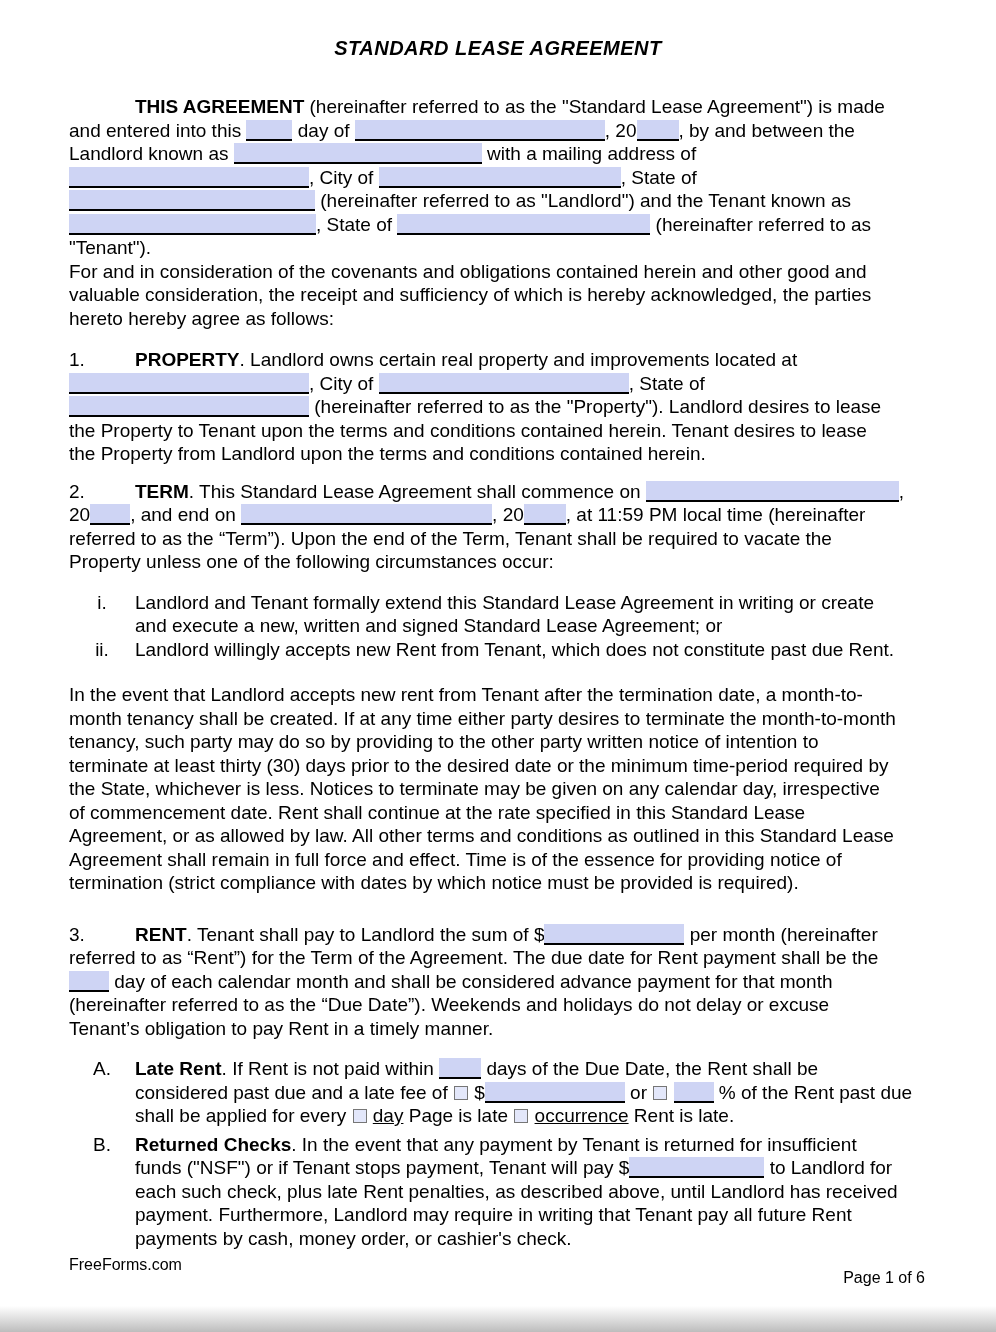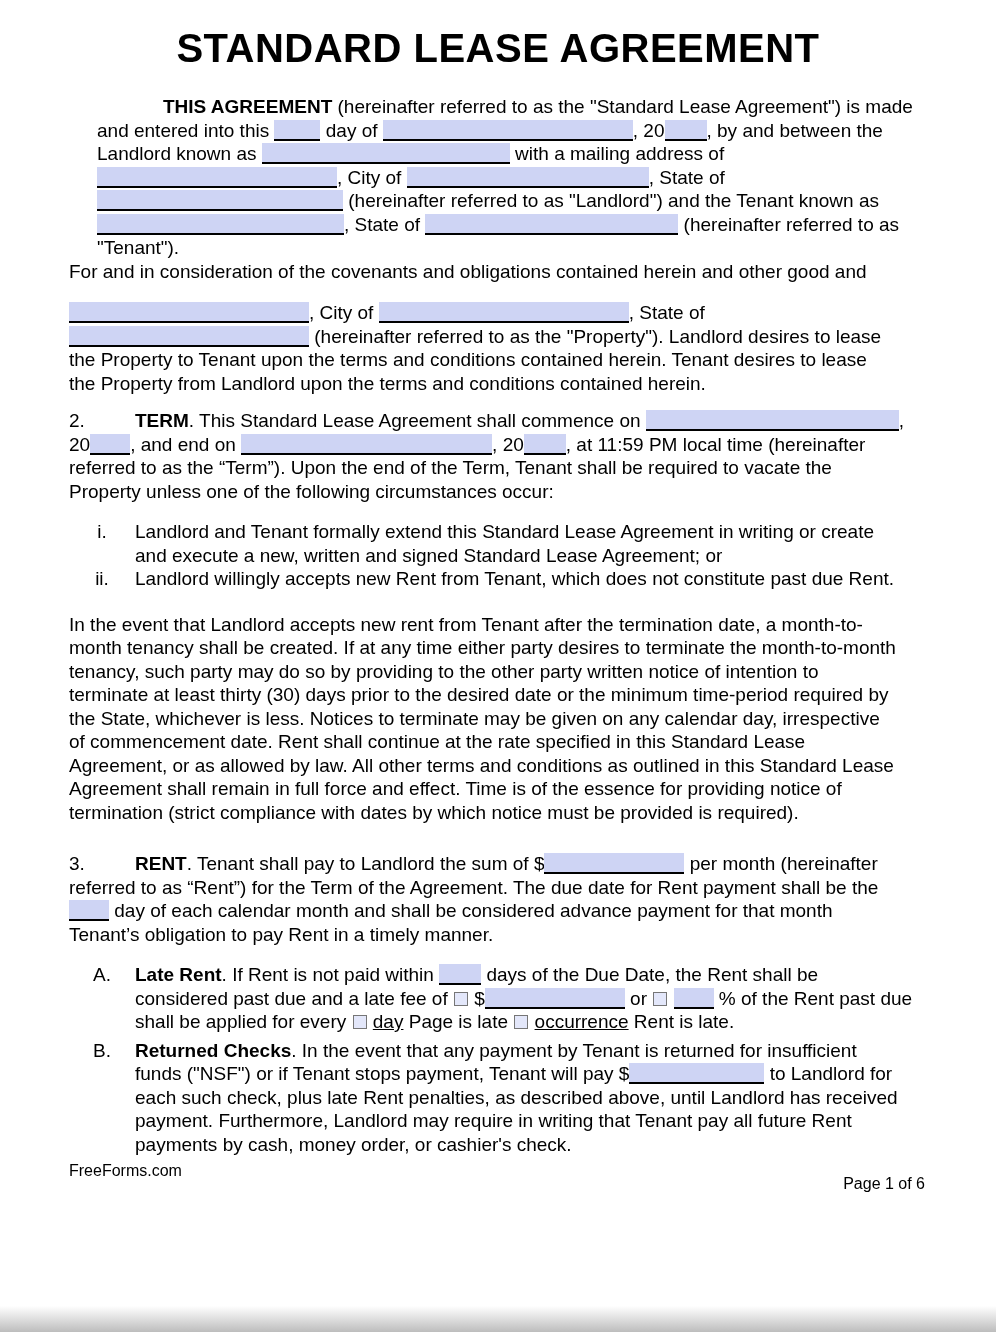--- a/index.html
+++ b/index.html
@@ -7,24 +7,25 @@
     position:relative;
     width:996px;height:1332px;
     background:#ffffff;
     font-family:"Liberation Sans", sans-serif;
     color:#000;
     overflow:hidden;
   }
   .doc-title{
     margin:30px 0 0 0;
     text-align:center;
-    font-size:40px;
+    font-size:20px;
     line-height:36px;
     font-weight:bold;
     letter-spacing:0.5px;
+    font-style:italic;
   }
   .body-col{padding:0 0 0 69px;}
   .block{margin:0;}
   .line{
     white-space:nowrap;
     height:23.5px;
     line-height:23.5px;
     font-size:19px;
   }
   .b{font-weight:bold;}
@@ -41,21 +42,21 @@
   }
   .cb{
     display:inline-block;
     width:12px;height:12px;
     background:#e3e7fa;
     border:1px solid #767676;
     vertical-align:-1px;
     margin:0 1px;
   }
   
-  #blk-intro{margin-top:29px;margin-left:28px;}
+  #blk-intro{margin-top:29px;}
   #blk-consideration{}
   #blk-property{margin-top:18px;}
   #blk-term{margin-top:14px;}
   #blk-term-list{margin-top:17px;}
   #blk-month-to-month{margin-top:22px;}
   #blk-rent{margin-top:28px;}
   #blk-late-rent{margin-top:17px;}
   #blk-returned-checks{margin-top:5px;}
   .footer{
     margin-top:6px;
@@ -85,22 +86,25 @@
         <div class="line"><span class="sp" style="width: 66px;"></span><span class="b">THIS AGREEMENT</span><span> (hereinafter referred to as the "Standard Lease Agreement") is made</span></div>
         <div class="line"><span>and entered into this </span><span class="fld" style="width: 46px;"></span><span> day of </span><span class="fld" style="width: 250px;"></span><span>, 20</span><span class="fld" style="width: 42px;"></span><span>, by and between the</span></div>
         <div class="line"><span>Landlord known as </span><span class="fld" style="width: 248px;"></span><span> with a mailing address of</span></div>
         <div class="line"><span class="fld" style="width: 240px;"></span><span>, City of </span><span class="fld" style="width: 242px;"></span><span>, State of</span></div>
         <div class="line"><span class="fld" style="width: 246px;"></span><span> (hereinafter referred to as "Landlord") and the Tenant known as</span></div>
         <div class="line"><span class="fld" style="width: 247px;"></span><span>, State of </span><span class="fld" style="width: 253px;"></span><span> (hereinafter referred to as</span></div>
         <div class="line"><span>"Tenant").</span></div>
       </div>
       <div class="block" id="blk-consideration">
         <div class="line"><span>For and in consideration of the covenants and obligations contained herein and other good and</span></div>
+        <div class="line"><span>valuable consideration, the receipt and sufficiency of which is hereby acknowledged, the parties</span></div>
+        <div class="line"><span>hereto hereby agree as follows:</span></div>
       </div>
       <div class="block" id="blk-property">
+        <div class="line"><span class="lbl" style="width: 66px;">1.</span><span class="b">PROPERTY</span><span>. Landlord owns certain real property and improvements located at</span></div>
         <div class="line"><span class="fld" style="width: 240px;"></span><span>, City of </span><span class="fld" style="width: 250px;"></span><span>, State of</span></div>
         <div class="line"><span class="fld" style="width: 240px;"></span><span> (hereinafter referred to as the "Property"). Landlord desires to lease</span></div>
         <div class="line"><span>the Property to Tenant upon the terms and conditions contained herein. Tenant desires to lease</span></div>
         <div class="line"><span>the Property from Landlord upon the terms and conditions contained herein.</span></div>
       </div>
       <div class="block" id="blk-term">
         <div class="line"><span class="lbl" style="width: 66px;">2.</span><span class="b">TERM</span><span>. This Standard Lease Agreement shall commence on </span><span class="fld" style="width: 253px;"></span><span>,</span></div>
         <div class="line"><span>20</span><span class="fld" style="width: 40px;"></span><span>, and end on </span><span class="fld" style="width: 251px;"></span><span>, 20</span><span class="fld" style="width: 42px;"></span><span>, at 11:59 PM local time (hereinafter</span></div>
         <div class="line"><span>referred to as the “Term”). Upon the end of the Term, Tenant shall be required to vacate the</span></div>
         <div class="line"><span>Property unless one of the following circumstances occur:</span></div>
@@ -118,20 +122,21 @@
         <div class="line"><span>the State, whichever is less. Notices to terminate may be given on any calendar day, irrespective</span></div>
         <div class="line"><span>of commencement date. Rent shall continue at the rate specified in this Standard Lease</span></div>
         <div class="line"><span>Agreement, or as allowed by law. All other terms and conditions as outlined in this Standard Lease</span></div>
         <div class="line"><span>Agreement shall remain in full force and effect. Time is of the essence for providing notice of</span></div>
         <div class="line"><span>termination (strict compliance with dates by which notice must be provided is required).</span></div>
       </div>
       <div class="block" id="blk-rent">
         <div class="line"><span class="lbl" style="width: 66px;">3.</span><span class="b">RENT</span><span>. Tenant shall pay to Landlord the sum of $</span><span class="fld" style="width: 140px;"></span><span> per month (hereinafter</span></div>
         <div class="line"><span>referred to as “Rent”) for the Term of the Agreement. The due date for Rent payment shall be the</span></div>
         <div class="line"><span class="fld" style="width: 40px;"></span><span> day of each calendar month and shall be considered advance payment for that month</span></div>
+        <div class="line"><span>(hereinafter referred to as the “Due Date”). Weekends and holidays do not delay or excuse</span></div>
         <div class="line"><span>Tenant’s obligation to pay Rent in a timely manner.</span></div>
       </div>
       <div class="block" id="blk-late-rent">
         <div class="line"><span class="lbl c" style="width: 66px;">A.</span><span class="b">Late Rent</span><span>. If Rent is not paid within </span><span class="fld" style="width: 42px;"></span><span> days of the Due Date, the Rent shall be</span></div>
         <div class="line"><span class="sp" style="width: 66px;"></span><span>considered past due and a late fee of </span><span class="cb"></span><span> $</span><span class="fld" style="width: 140px;"></span><span> or </span><span class="cb"></span><span> </span><span class="fld" style="width: 40px;"></span><span> % of the Rent past due</span></div>
         <div class="line"><span class="sp" style="width: 66px;"></span><span>shall be applied for every </span><span class="cb"></span><span> </span><span class="u">day</span><span> Page is late </span><span class="cb"></span><span> </span><span class="u">occurrence</span><span> Rent is late.</span></div>
       </div>
       <div class="block" id="blk-returned-checks">
         <div class="line"><span class="lbl c" style="width: 66px;">B.</span><span class="b">Returned Checks</span><span>. In the event that any payment by Tenant is returned for insufficient</span></div>
         <div class="line"><span class="sp" style="width: 66px;"></span><span>funds ("NSF") or if Tenant stops payment, Tenant will pay $</span><span class="fld" style="width: 135px;"></span><span> to Landlord for</span></div>

